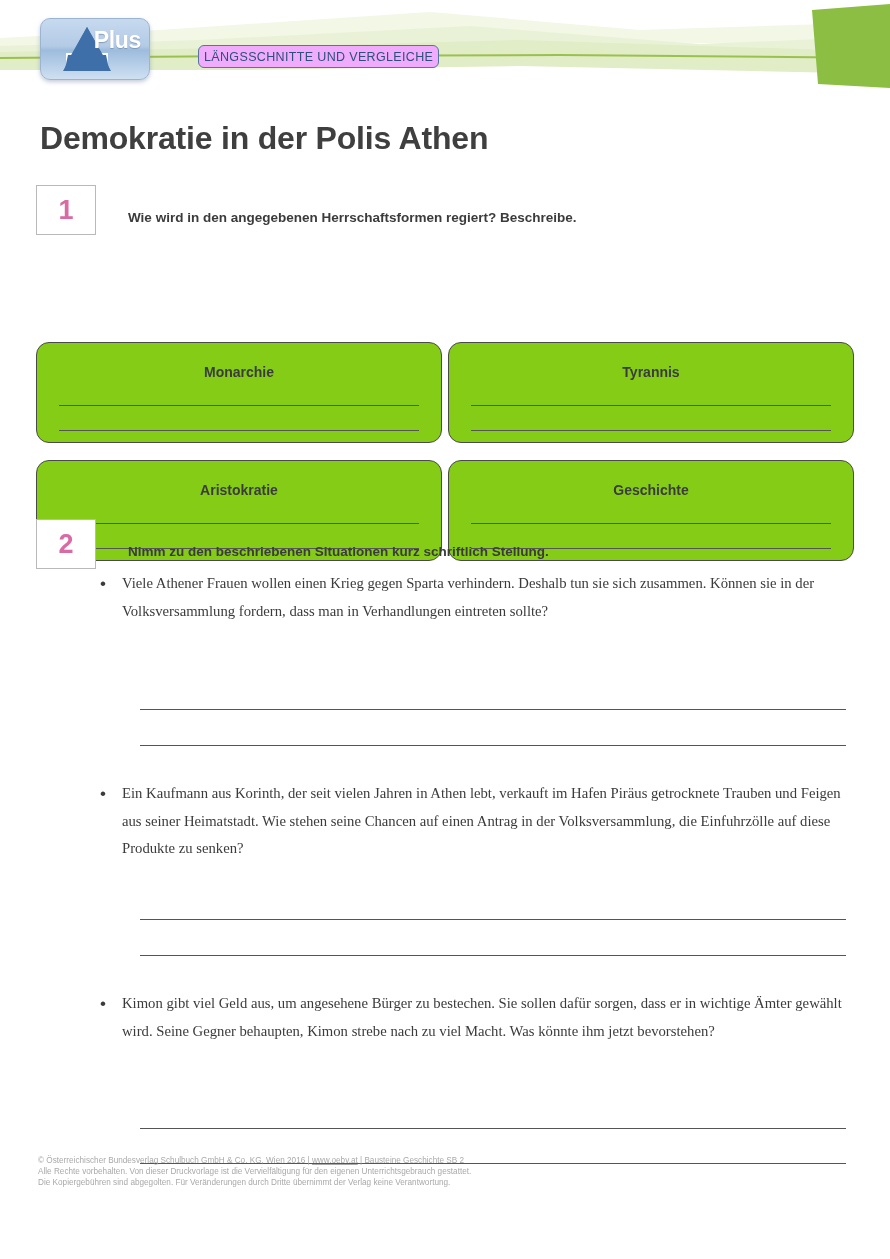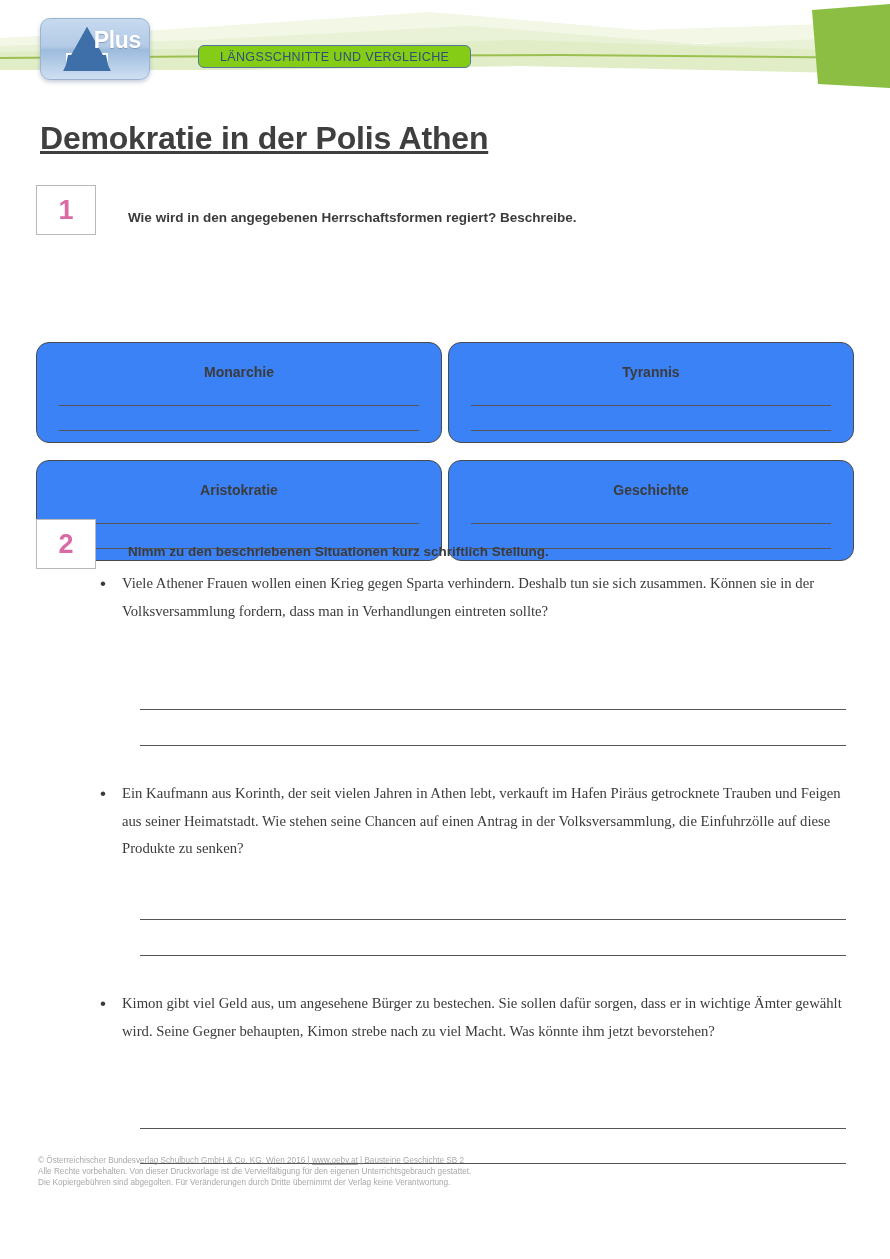--- a/index.html
+++ b/index.html
@@ -43,26 +43,26 @@
     color: #ffffff;
     letter-spacing: -0.3px;
     text-shadow: 0 1px 1px rgba(90,115,150,0.55);
     font-family: "Liberation Sans", sans-serif;
   }
 
   .section-badge {
     position: absolute;
     left: 198px; top: 45px;
     height: 21px;
-    padding: 0 21px;
+    padding: 0 5px;
     display: flex;
     align-items: center;
     border: 1px solid #56759c;
     border-radius: 6px;
-    background: #84cc16;
+    background: #f0abfc;
     font-size: 12.5px;
     font-weight: normal;
     letter-spacing: 0.35px;
     color: #2d4f7c;
     white-space: nowrap;
     font-family: "Liberation Sans", sans-serif;
   }
 
   
   .page {
@@ -72,21 +72,20 @@
   }
 
   .page-title {
     position: absolute;
     left: 40px; top: 28px;
     font-size: 32px;
     font-weight: bold;
     color: #3f3f3f;
     letter-spacing: -0.2px;
     font-family: "Liberation Sans", sans-serif;
-    text-decoration: underline;
   }
 
   
   .task-head { position: absolute; left: 36px; display: flex; align-items: flex-start; }
   .num-box {
     width: 60px; height: 50px;
     border: 1px solid #b9b9b9;
     background: #ffffff;
     display: flex; align-items: center; justify-content: center;
     font-size: 27px;
@@ -114,21 +113,21 @@
     grid-template-columns: 406px 406px;
     grid-column-gap: 6px;
     grid-row-gap: 17px;
   }
   .ans-box {
     height: 101px;
     border: 1.3px solid #4a4a4a;
     border-radius: 13px;
     box-sizing: border-box;
     position: relative;
-    background: #3b82f6;
+    background: #84cc16;
   }
   .ans-box-label {
     position: absolute;
     left: 0; right: 0; top: 21px;
     text-align: center;
     font-size: 14px;
     font-weight: bold;
     color: #3b3b3b;
   }
   .ans-box-line {

